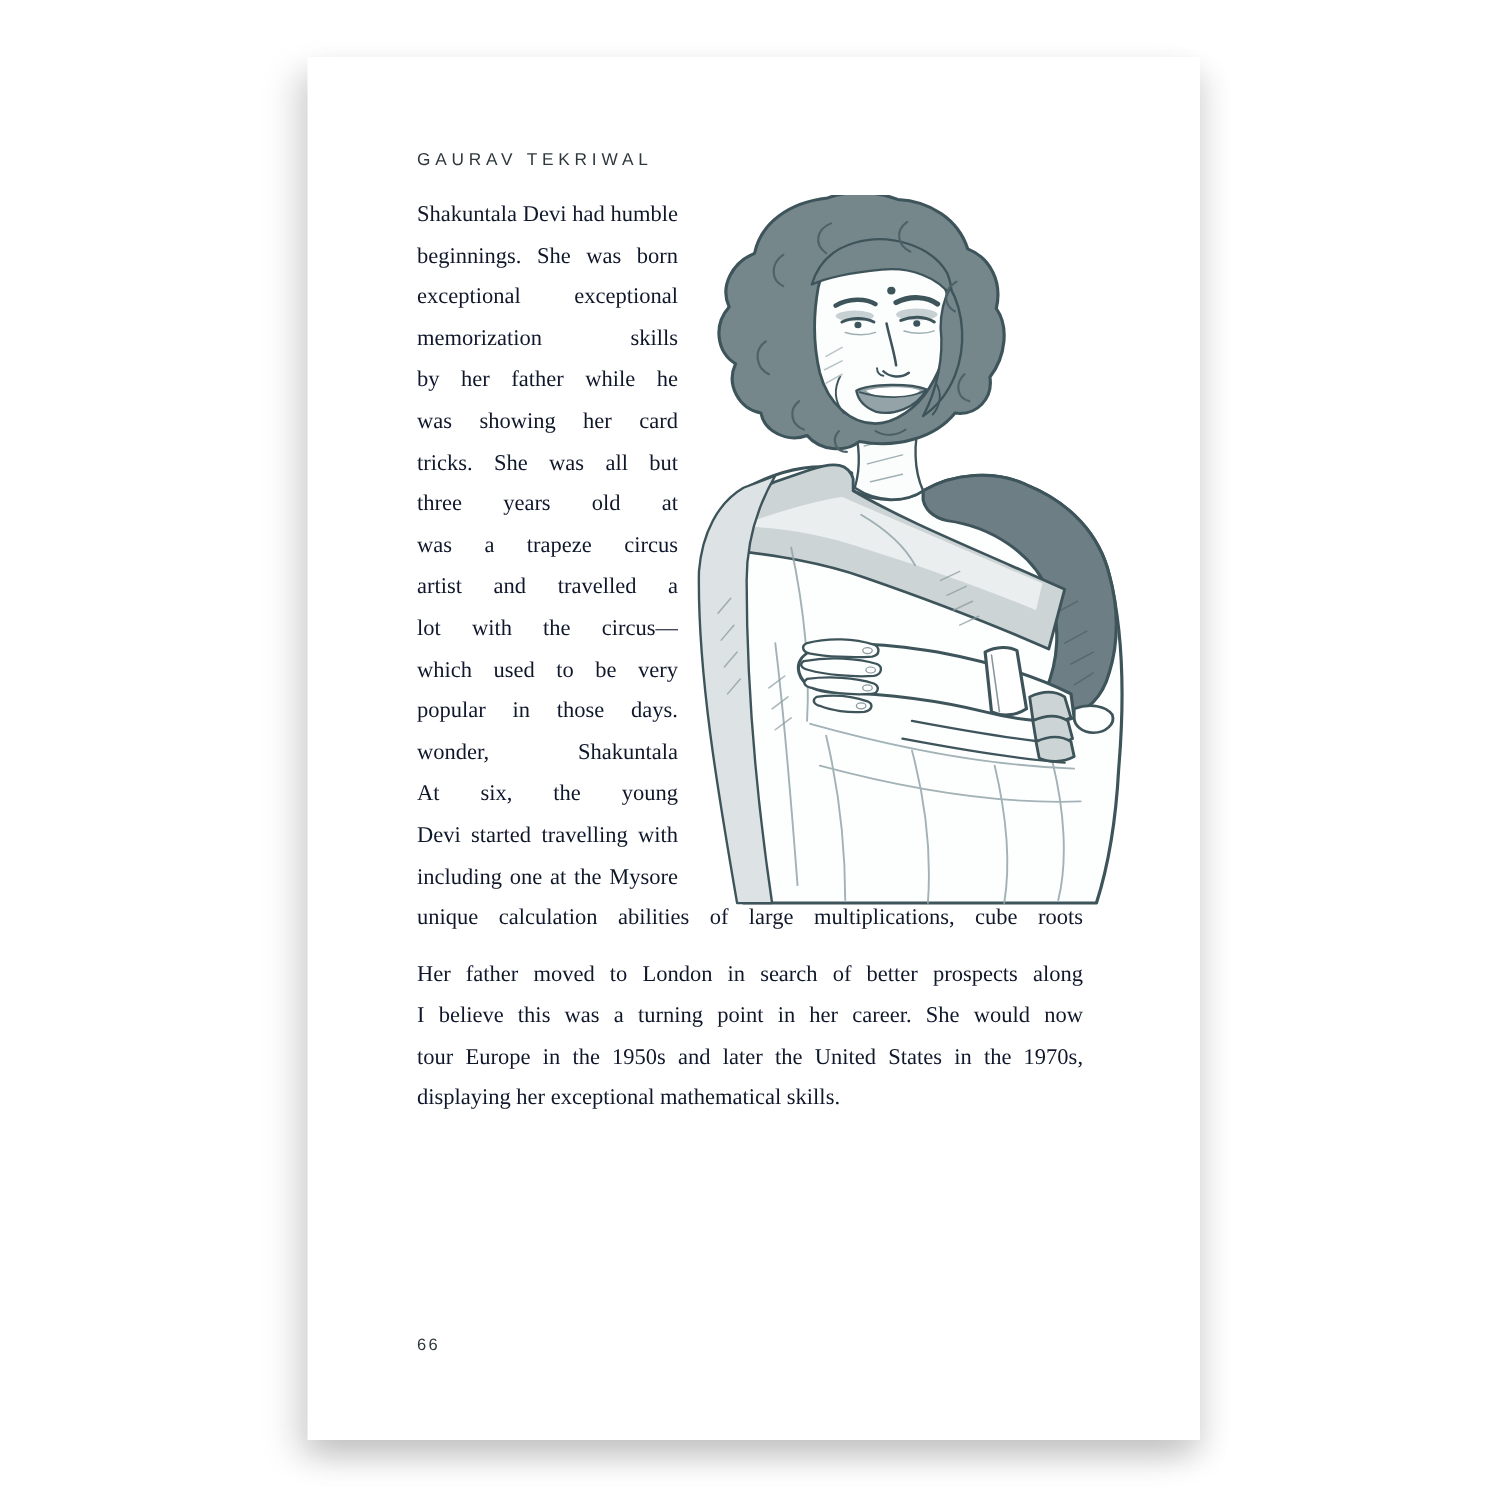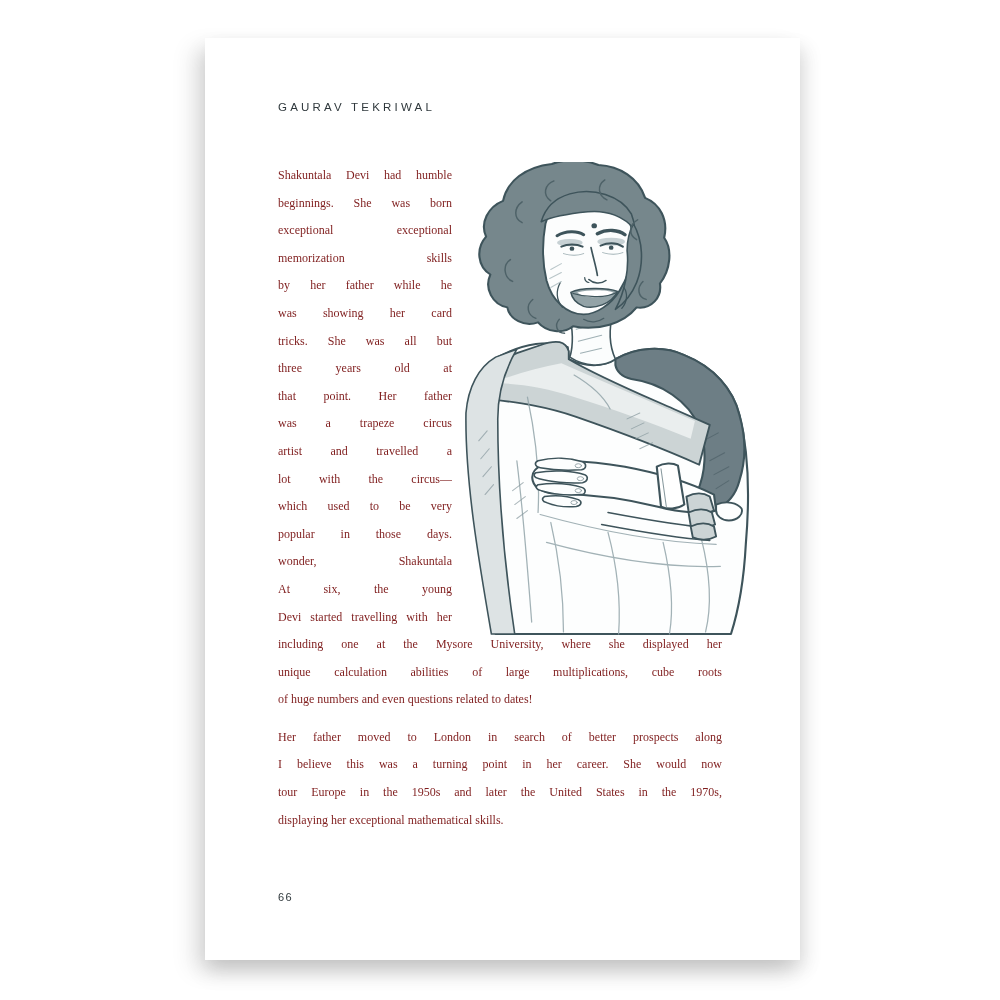--- a/index.html
+++ b/index.html
@@ -3,22 +3,22 @@
 <meta charset="utf-8">
 <style>
   html,body{margin:0;padding:0;background:#ffffff;}
   .stage{position:relative;width:1000px;height:1000px;background:#ffffff;overflow:hidden;
          font-family:"Liberation Serif", serif;}
   .book-page{position:absolute;left:205px;top:38px;width:595px;height:922px;background:#ffffff;
              box-shadow:-12px 10px 22px rgba(0,0,0,0.10), 0 12px 20px rgba(0,0,0,0.12), 8px 8px 18px rgba(0,0,0,0.05);}
   .running-header{position:absolute;left:73px;top:63px;
                   font-family:"Liberation Sans", sans-serif;font-size:11.5px;font-weight:400;
                   letter-spacing:3.2px;color:#2f383c;white-space:nowrap;}
-  .article{position:absolute;left:73px;top:124px;width:444px;
-           font-size:12px;line-height:27.6px;color:#7f1d1d;}
+  .article{position:absolute;left:73px;top:92px;width:444px;
+           font-size:15px;line-height:27.6px;color:#0f172a;}
   .illustration{float:right;width:270px;height:465px;margin:0;position:relative;}
   .illustration svg{position:absolute;top:0;right:-45px;display:block;}
   .ln{text-align:justify;text-align-last:justify;height:27.6px;overflow:hidden;}
   .ln.last{text-align-last:left;}
   .para-2{margin-top:10px;}
   .page-number{position:absolute;left:73px;bottom:57px;
                font-family:"Liberation Sans", sans-serif;font-size:11px;letter-spacing:1.5px;color:#2f383c;}
   svg .ln-art{stroke:var(--line,#3e545b);stroke-linejoin:round;stroke-linecap:round;}
 </style>
 </head>
@@ -141,32 +141,30 @@
 
       <div class="para">
         <div class="ln">Shakuntala Devi had humble</div>
         <div class="ln">beginnings. She was born</div>
         <div class="ln">exceptional exceptional</div>
         <div class="ln">memorization skills</div>
         <div class="ln">by her father while he</div>
         <div class="ln">was showing her card</div>
         <div class="ln">tricks. She was all but</div>
         <div class="ln">three years old at</div>
-        <div class="ln">that point. Her father</div>
         <div class="ln">was a trapeze circus</div>
         <div class="ln">artist and travelled a</div>
         <div class="ln">lot with the circus—</div>
         <div class="ln">which used to be very</div>
         <div class="ln">popular in those days.</div>
         <div class="ln">wonder, Shakuntala</div>
         <div class="ln">At six, the young</div>
         <div class="ln">Devi started travelling with her father, doing roadshows,</div>
         <div class="ln">including one at the Mysore University, where she displayed her</div>
         <div class="ln">unique calculation abilities of large multiplications, cube roots</div>
-        <div class="ln last">of huge numbers and even questions related to dates!</div>
       </div>
 
       <div class="para para-2">
         <div class="ln">Her father moved to London in search of better prospects along</div>
         <div class="ln">I believe this was a turning point in her career. She would now</div>
         <div class="ln">tour Europe in the 1950s and later the United States in the 1970s,</div>
         <div class="ln last">displaying her exceptional mathematical skills.</div>
       </div>
 
     </main>

